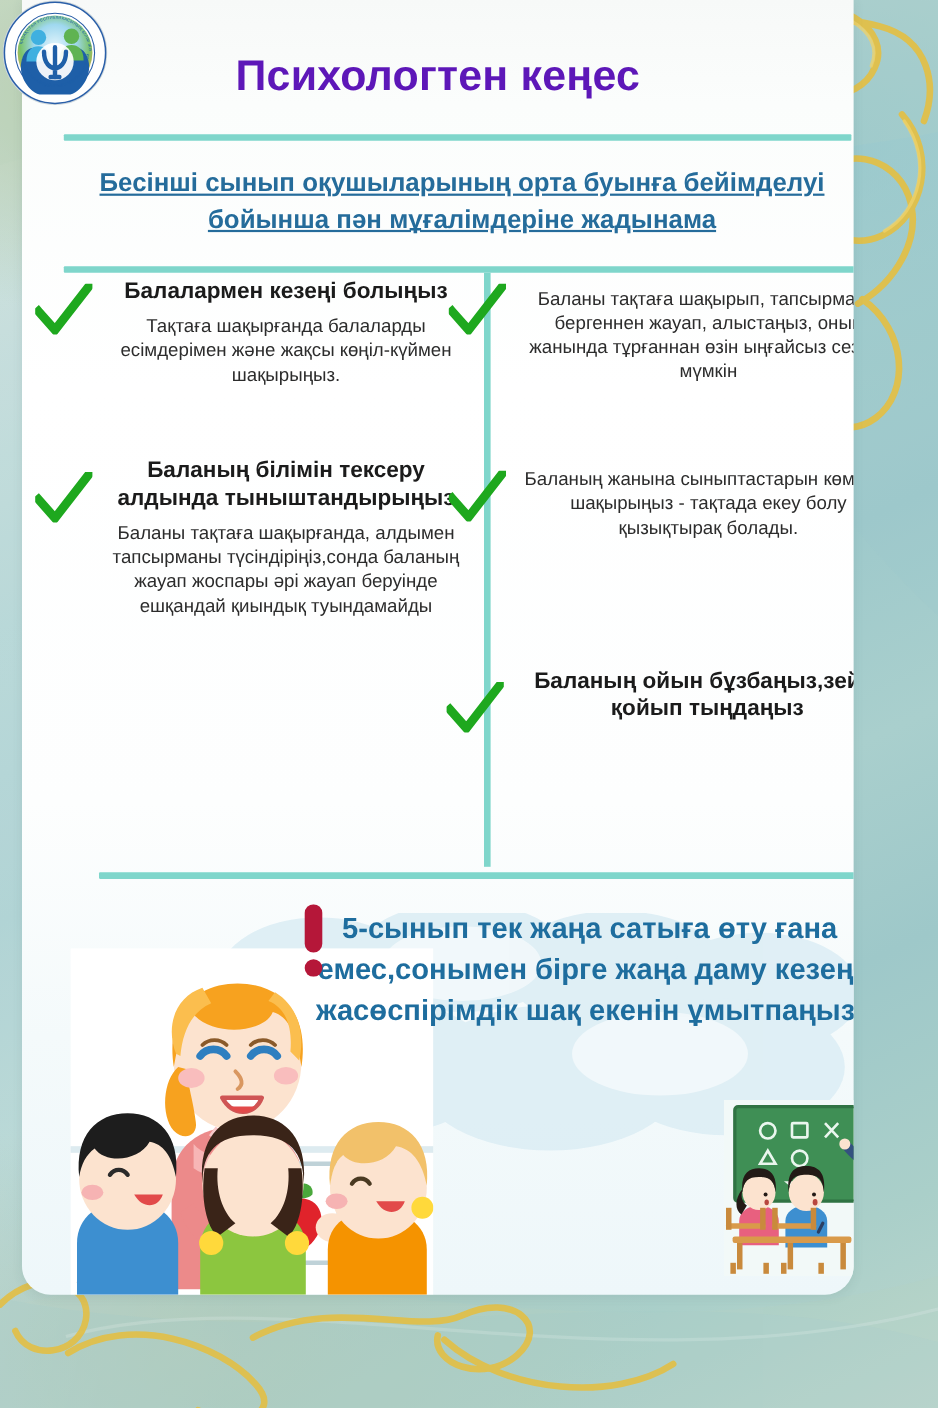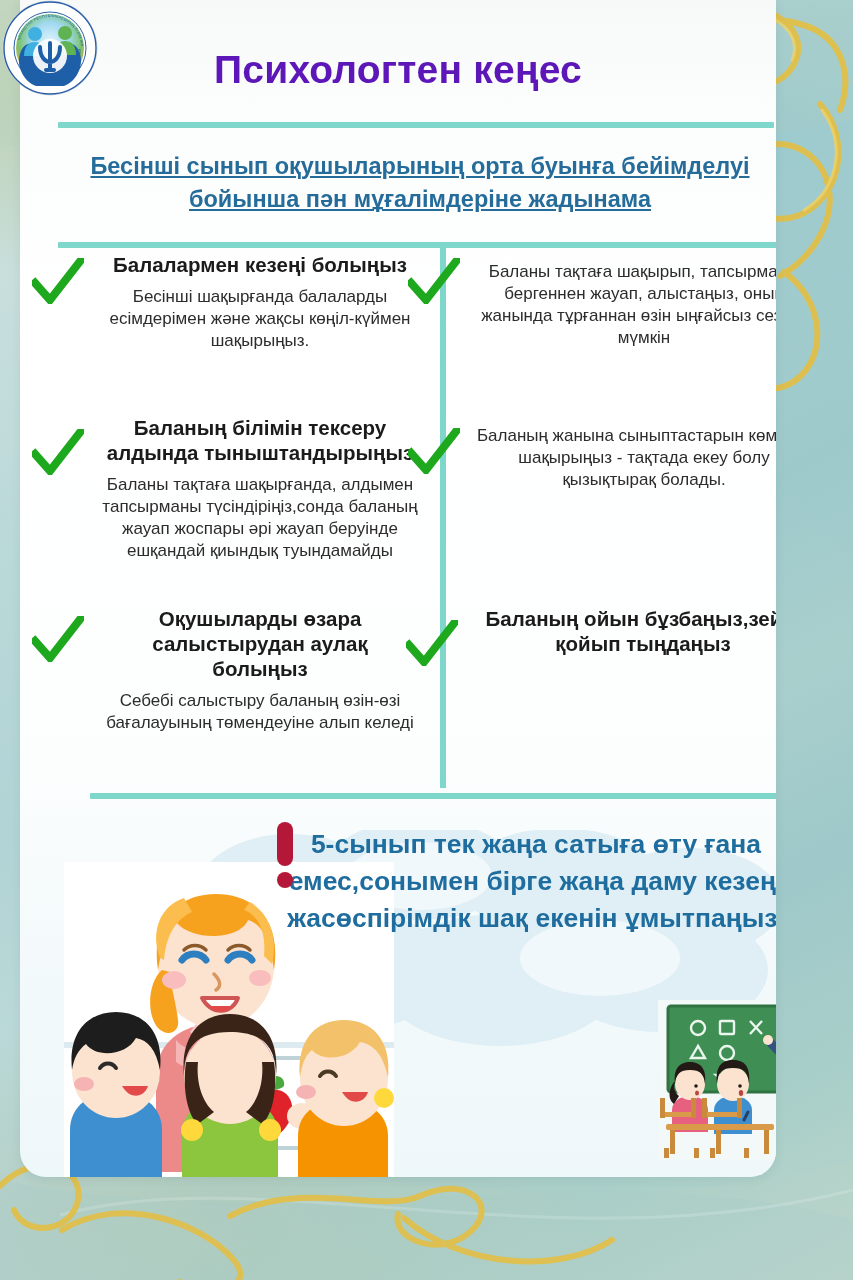--- a/index.html
+++ b/index.html
@@ -198,38 +198,31 @@
     <div class="divider div-mid"></div>
     <div class="v-div"></div>
 
     <div class="tips">
 
       <div class="tip tip-l1">
         <svg class="check" viewBox="0 0 52 46">
           <path d="M3,25 L18,42 L49,2" fill="none" stroke="#1ea81e" stroke-width="8" stroke-linecap="square"></path>
         </svg>
         <h3>Балалармен кезеңі болыңыз</h3>
-        <p>Бесінші шақырғанда балаларды есімдерімен және жақсы      көңіл-күймен шақырыңыз.</p>
+        <p>Тақтаға шақырғанда балаларды есімдерімен және жақсы      көңіл-күймен шақырыңыз.</p>
       </div>
 
       <div class="tip tip-l2">
         <svg class="check" viewBox="0 0 52 46">
           <path d="M3,25 L18,42 L49,2" fill="none" stroke="#1ea81e" stroke-width="8" stroke-linecap="square"></path>
         </svg>
         <h3>Баланың білімін тексеру алдында тыныштандырыңыз</h3>
         <p>Баланы тақтаға шақырғанда, алдымен тапсырманы түсіндіріңіз,сонда  баланың жауап жоспары  әрі  жауап беруінде ешқандай қиындық туындамайды</p>
       </div>
 
-      <div class="tip tip-l3">
-        <svg class="check" viewBox="0 0 52 46">
-          <path d="M3,25 L18,42 L49,2" fill="none" stroke="#1ea81e" stroke-width="8" stroke-linecap="square"></path>
-        </svg>
-        <h3>Оқушыларды өзара салыстырудан аулақ болыңыз</h3>
-        <p>Себебі салыстыру баланың өзін-өзі бағалауының төмендеуіне алып келеді</p>
-      </div>
 
       <div class="tip tip-r1">
         <svg class="check" viewBox="0 0 52 46">
           <path d="M3,25 L18,42 L49,2" fill="none" stroke="#1ea81e" stroke-width="8" stroke-linecap="square"></path>
         </svg>
         <p>Баланы тақтаға шақырып, тапсырманы бергеннен жауап, алыстаңыз, оның жанында тұрғаннан өзін ыңғайсыз сезінуі мүмкін</p>
       </div>
 
       <div class="tip tip-r2">
         <svg class="check" viewBox="0 0 52 46">

